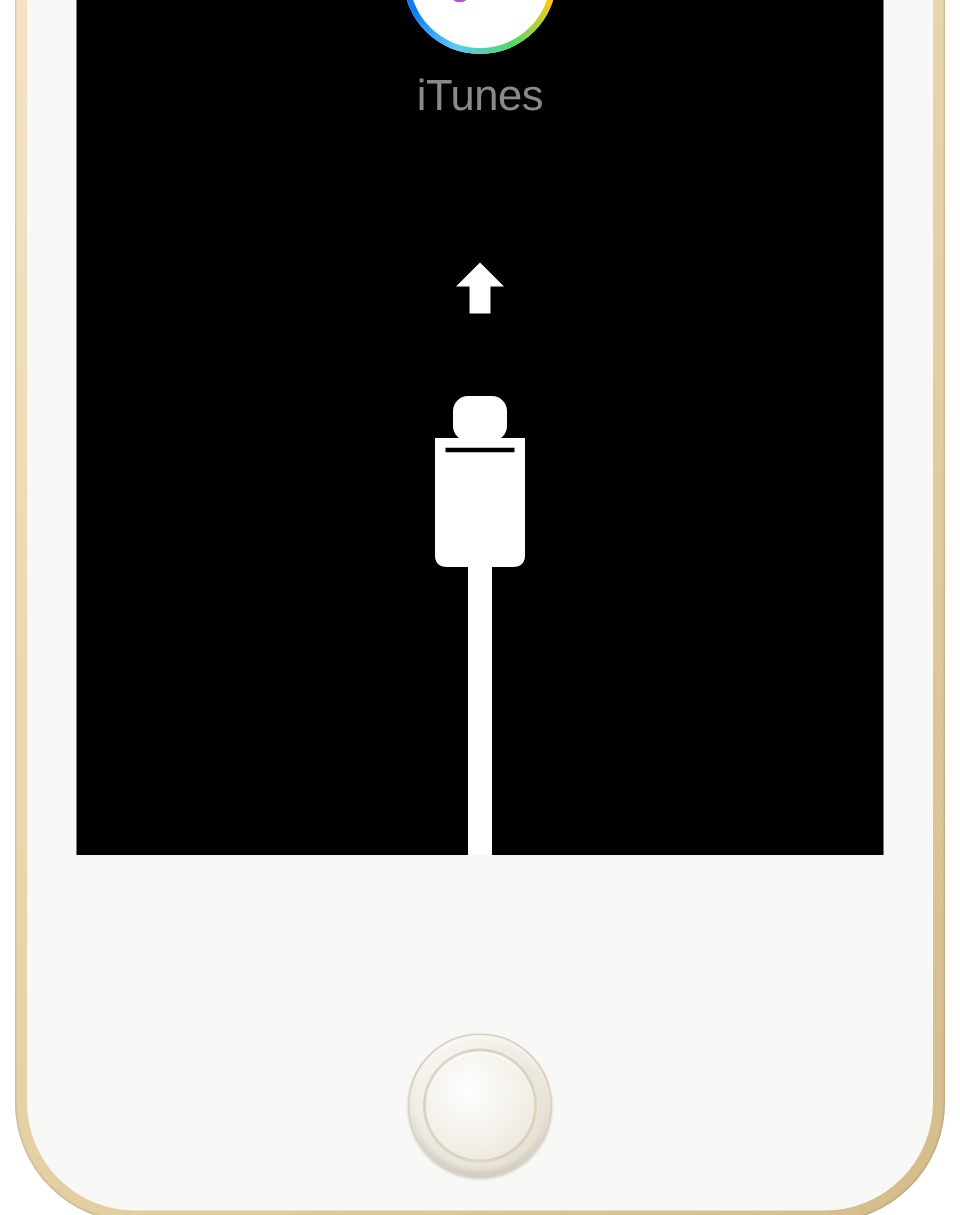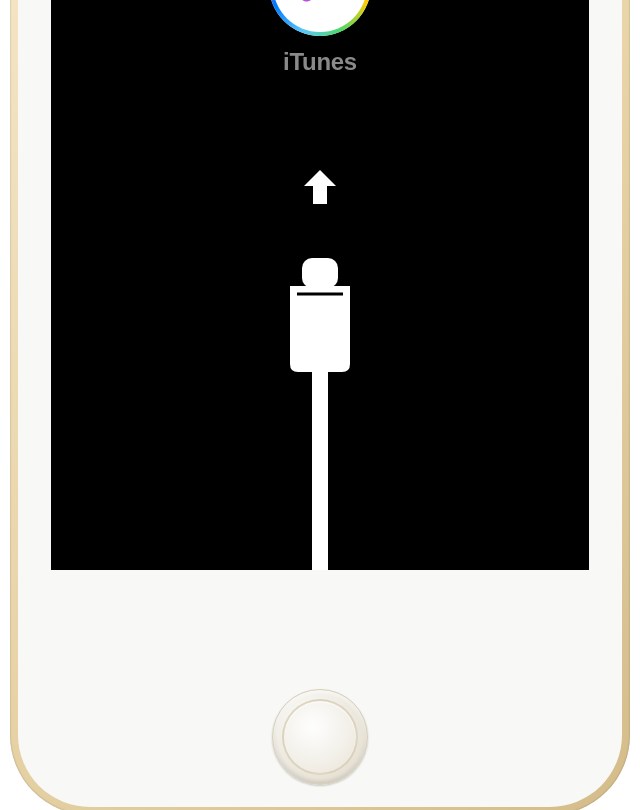--- a/index.html
+++ b/index.html
@@ -91,22 +91,22 @@
       border-radius: 50%;
     }
 
     .itunes-note {
       position: absolute;
       z-index: 2;
     }
 
     .itunes-label {
       color: #8a8a8a;
-      font-size: 24px;
-      font-weight: 700;
+      font-size: 29px;
+      font-weight: 400;
       letter-spacing: -0.3px;
     }
 
     .arrow-up {
       margin-top: 90px;
     }
 
     .cable-connector {
       margin-top: 44px;
       display: flex;

